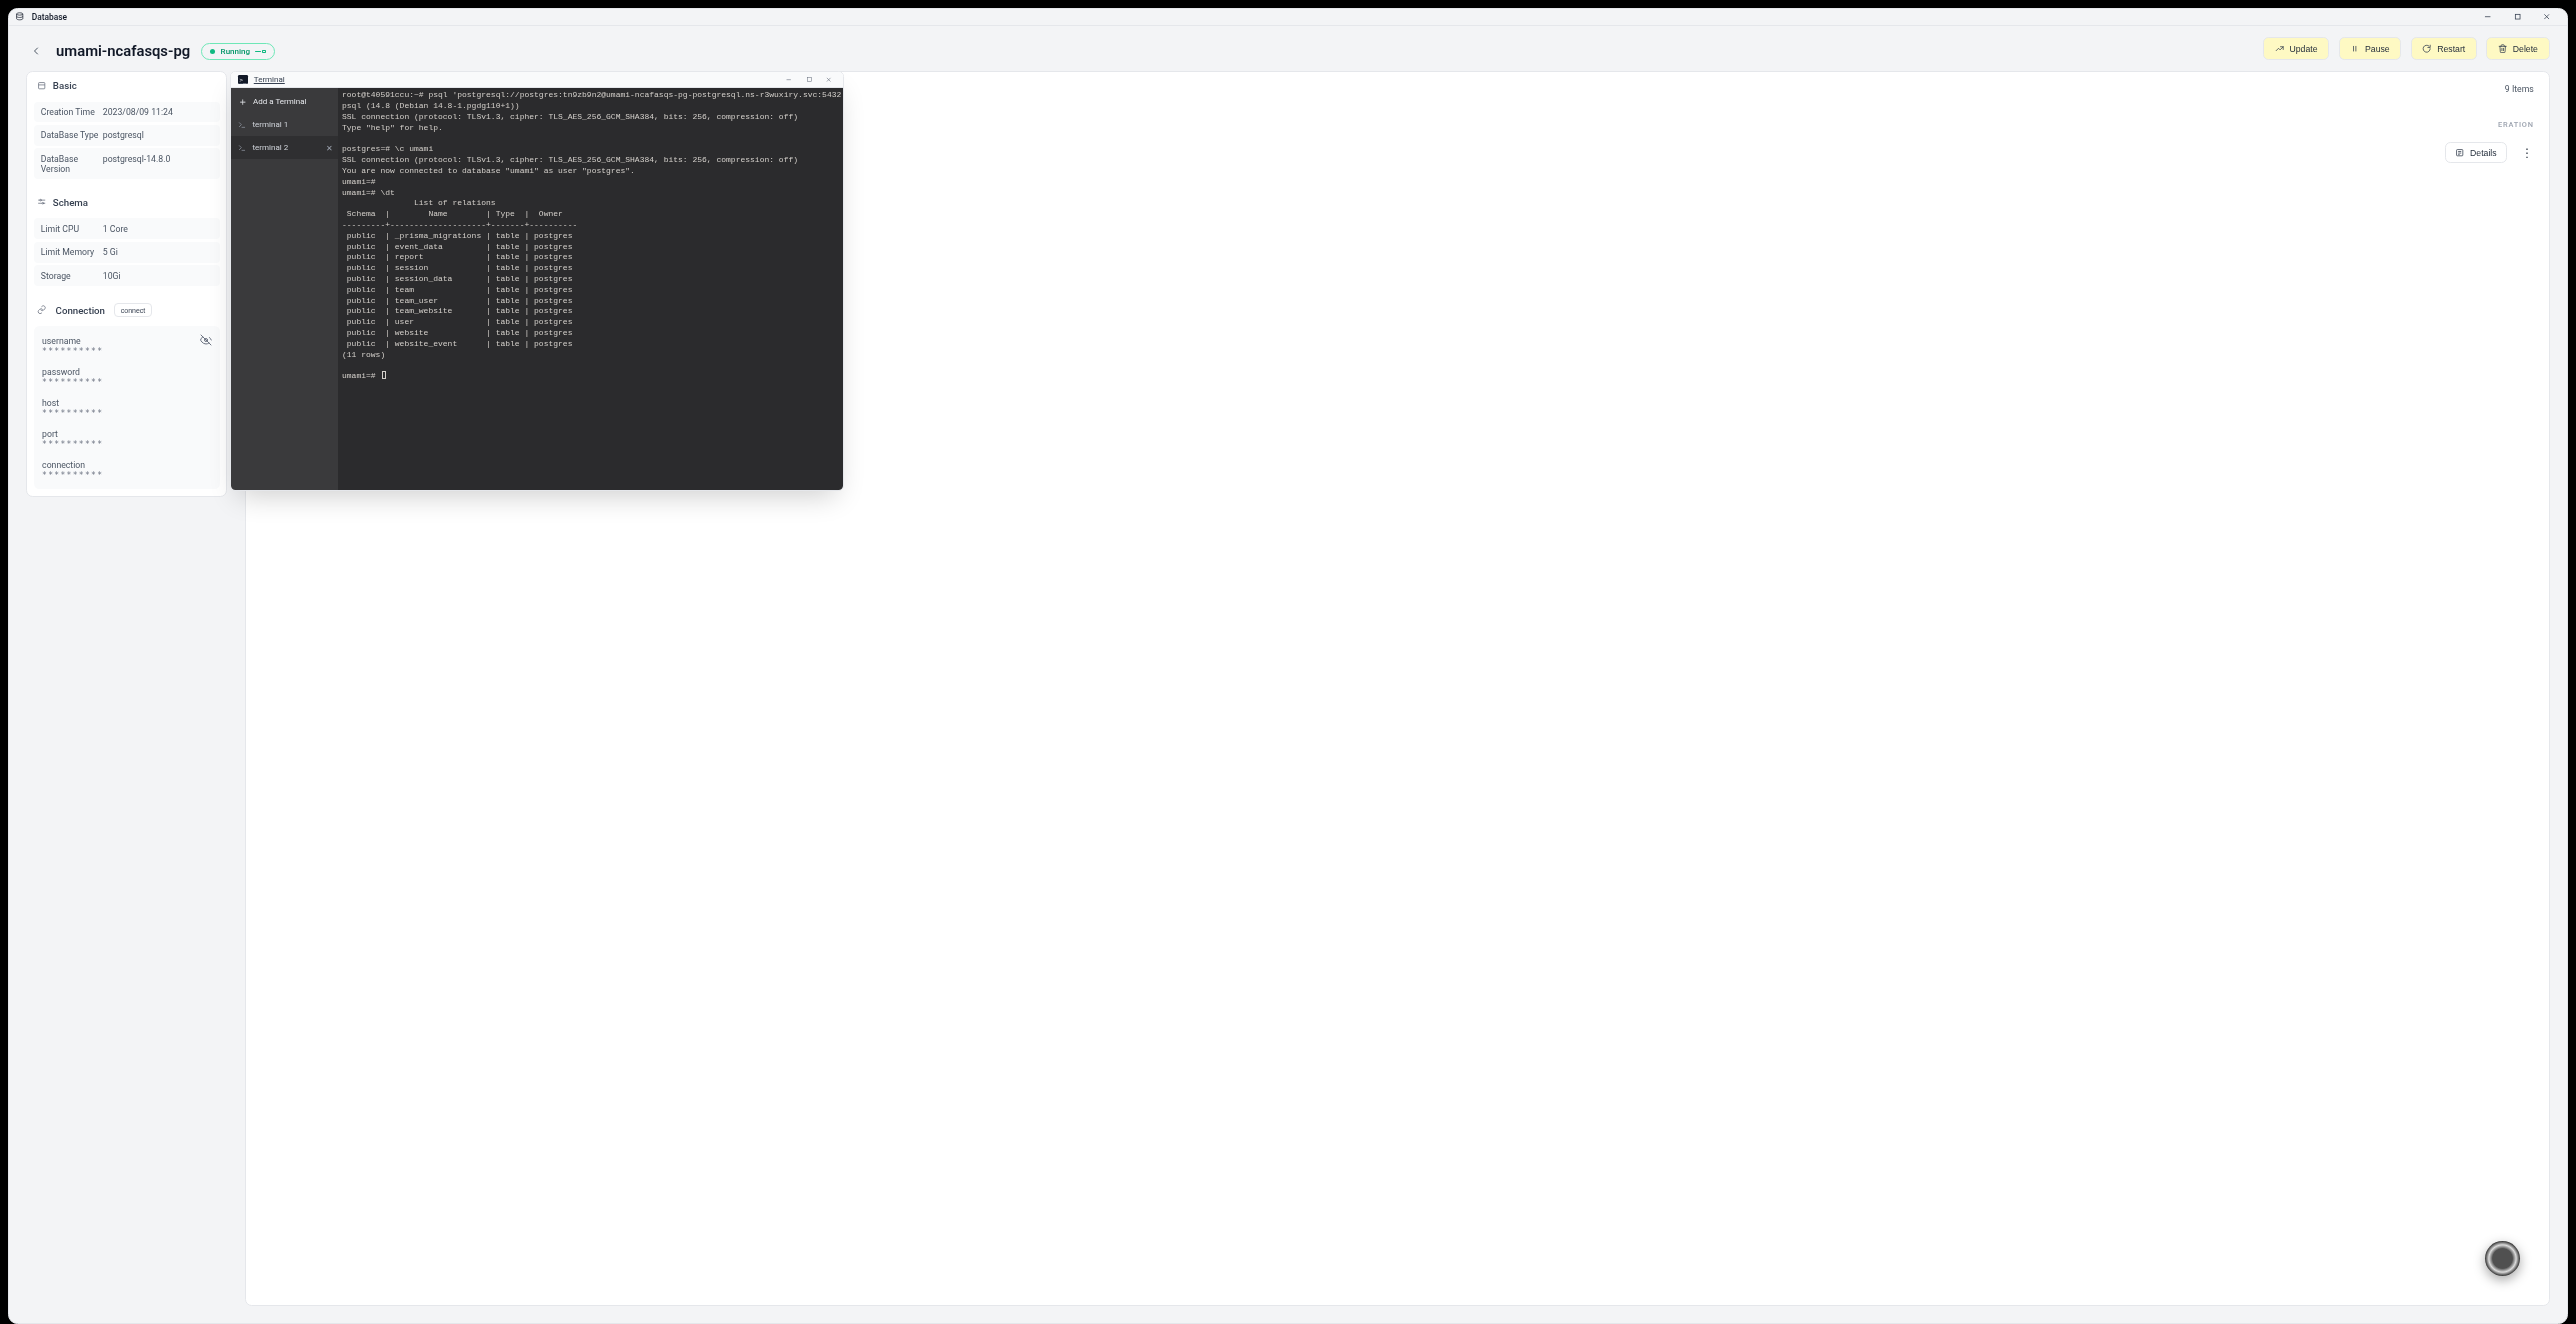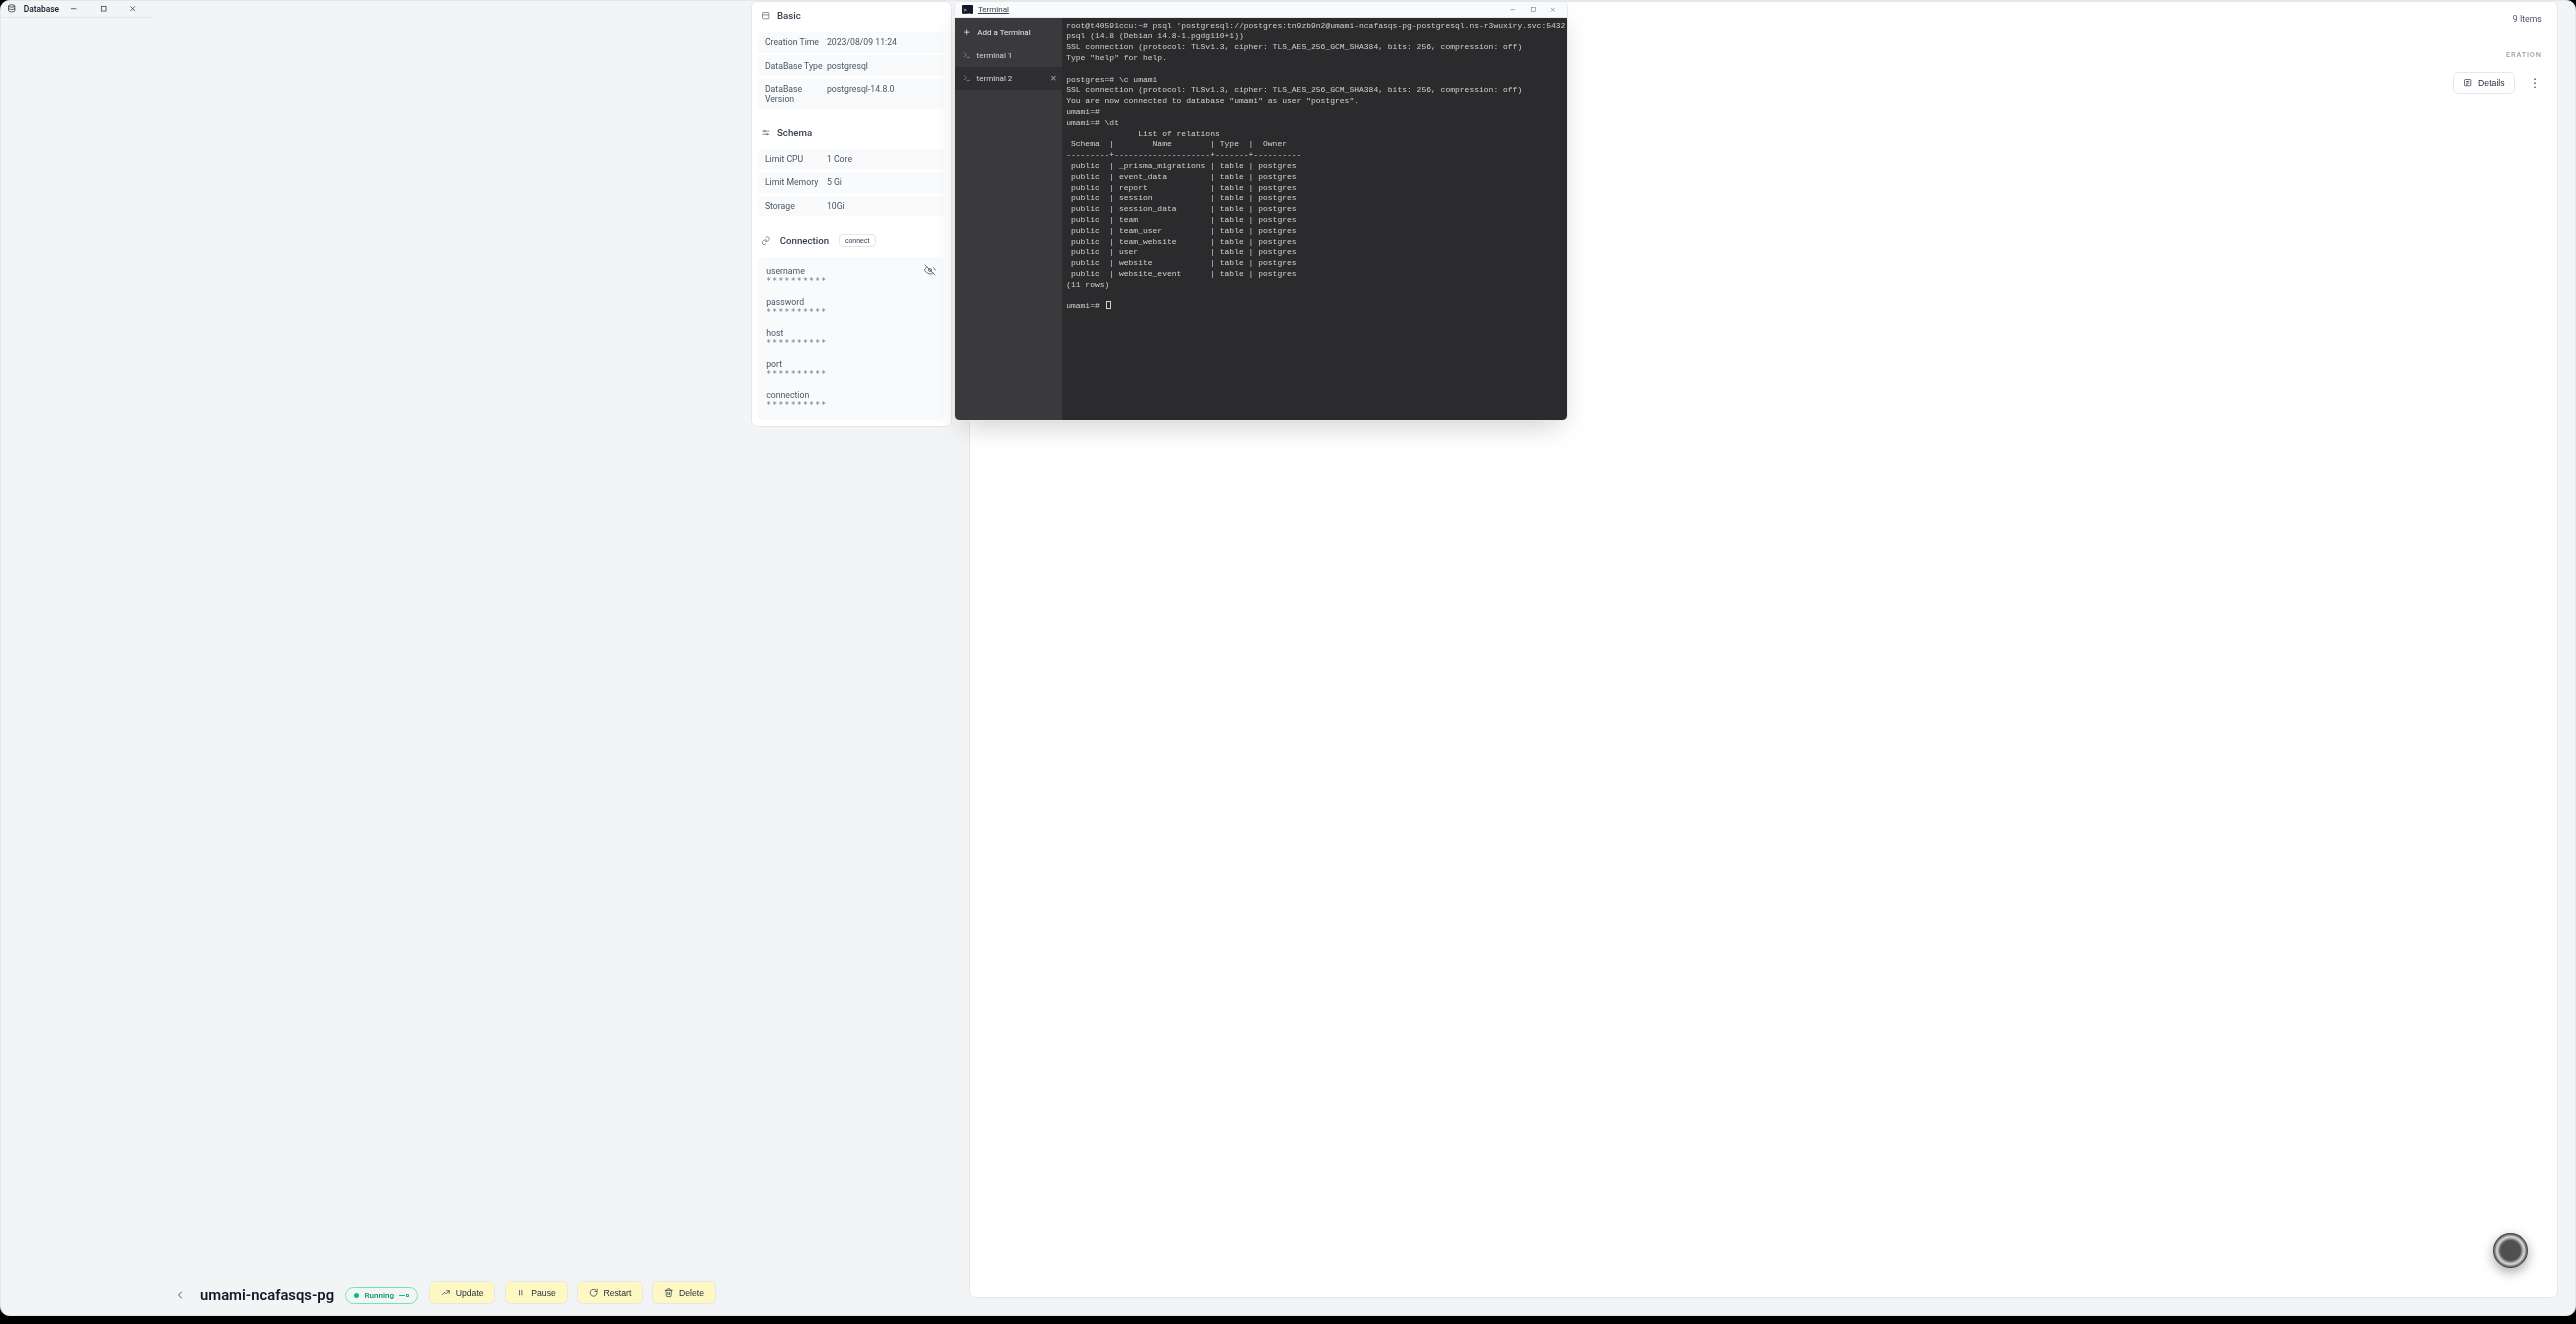--- a/index.html
+++ b/index.html
@@ -7,25 +7,25 @@
     width: 100%;
     height: 100%;
     font-family: -apple-system, BlinkMacSystemFont, "Segoe UI", Roboto, "Helvetica Neue", Arial, sans-serif;
     background: #000;
     color: #1f2937;
     font-size: 9.4px;
   }
   .app-shell {
     background: #f3f4f6;
     border-radius: 9.4px;
-    margin: 0;
+    margin: 8px;
     height: calc(100% - 8px);
     overflow: hidden;
     display: flex;
-    flex-direction: row;
+    flex-direction: column;
     border: 0.7px solid #e5e7eb;
   }
 
   
   .titlebar {
     height: 17.4px;
     display: flex;
     align-items: center;
     padding: 0 5.4px;
     background: #f3f4f6;

